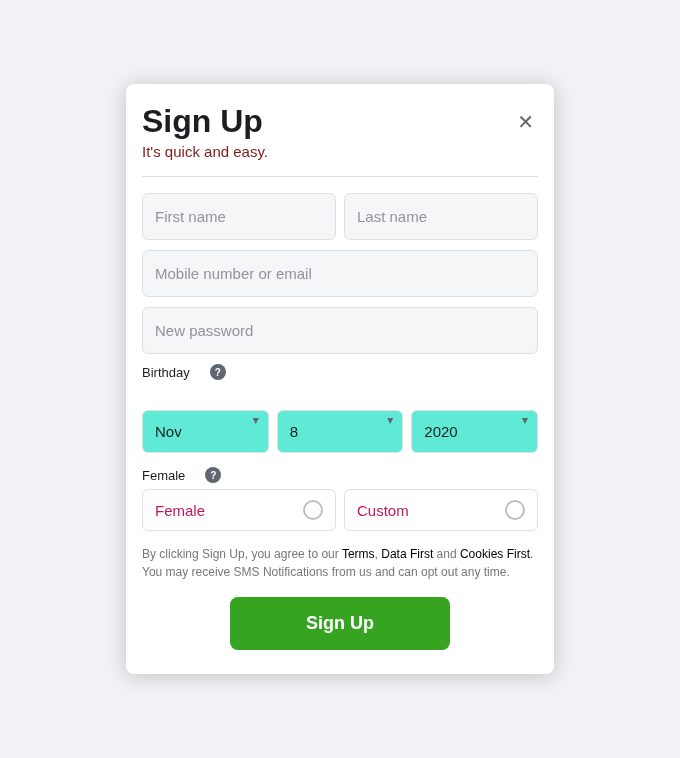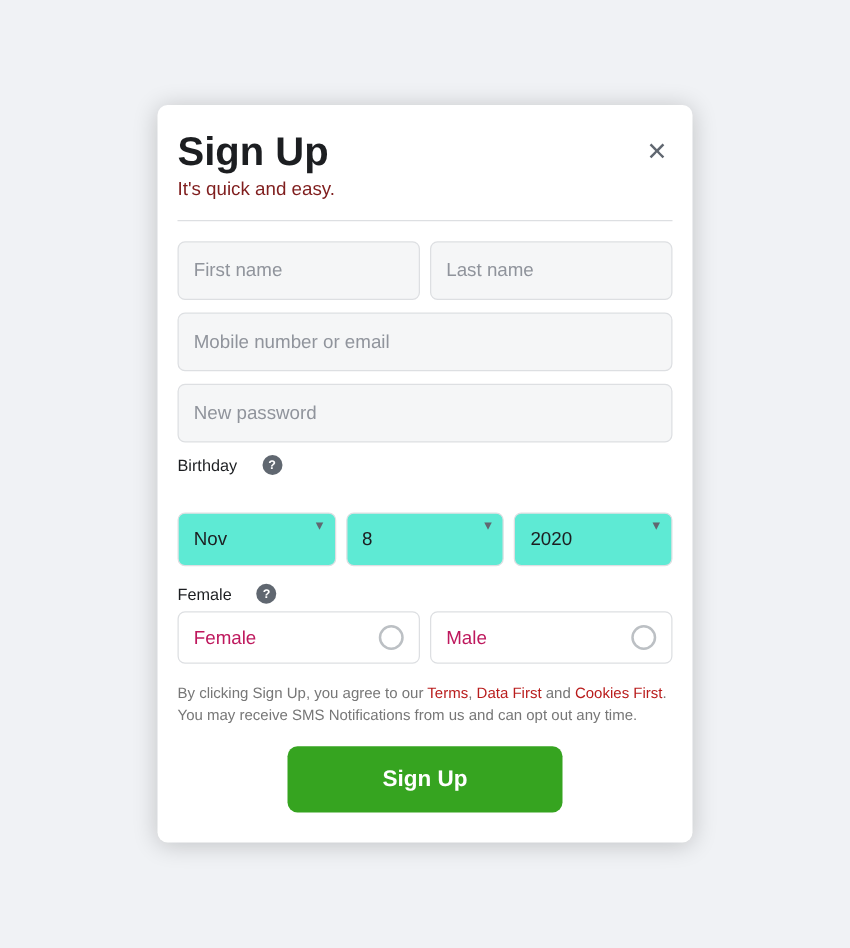--- a/index.html
+++ b/index.html
@@ -185,21 +185,21 @@
     }
 
     .legal-text {
       font-size: 12px;
       color: #777;
       line-height: 1.5;
       margin-bottom: 16px;
     }
 
     .legal-link {
-      color: #b91c1c;
+      color: #000000;
       text-decoration: none;
     }
 
     .signup-btn {
       display: block;
       width: 220px;
       margin: 0 auto;
       background: #36a420;
       color: #fff;
       border: none;
@@ -281,21 +281,21 @@
       <div class="section-label">
         <span>Female</span>
         <span class="help-icon">?</span>
       </div>
       <div class="gender-options">
         <label class="gender-option">
           <span class="gender-label">Female</span>
           <div class="radio-circle"></div>
         </label>
         <label class="gender-option">
-          <span class="gender-label">Male</span>
+          <span class="gender-label">Custom</span>
           <div class="radio-circle"></div>
         </label>
       </div>
     </div>
 
     <div class="legal-text">
       <span>By clicking Sign Up, you agree to our </span><a class="legal-link" href="#">Terms</a><span>, </span><a class="legal-link" href="#">Data First</a><span> and </span><a class="legal-link" href="#">Cookies First</a><span>. You may receive SMS Notifications from us and can opt out any time.</span>
     </div>
 
     <button type="submit" class="signup-btn">Sign Up</button>

